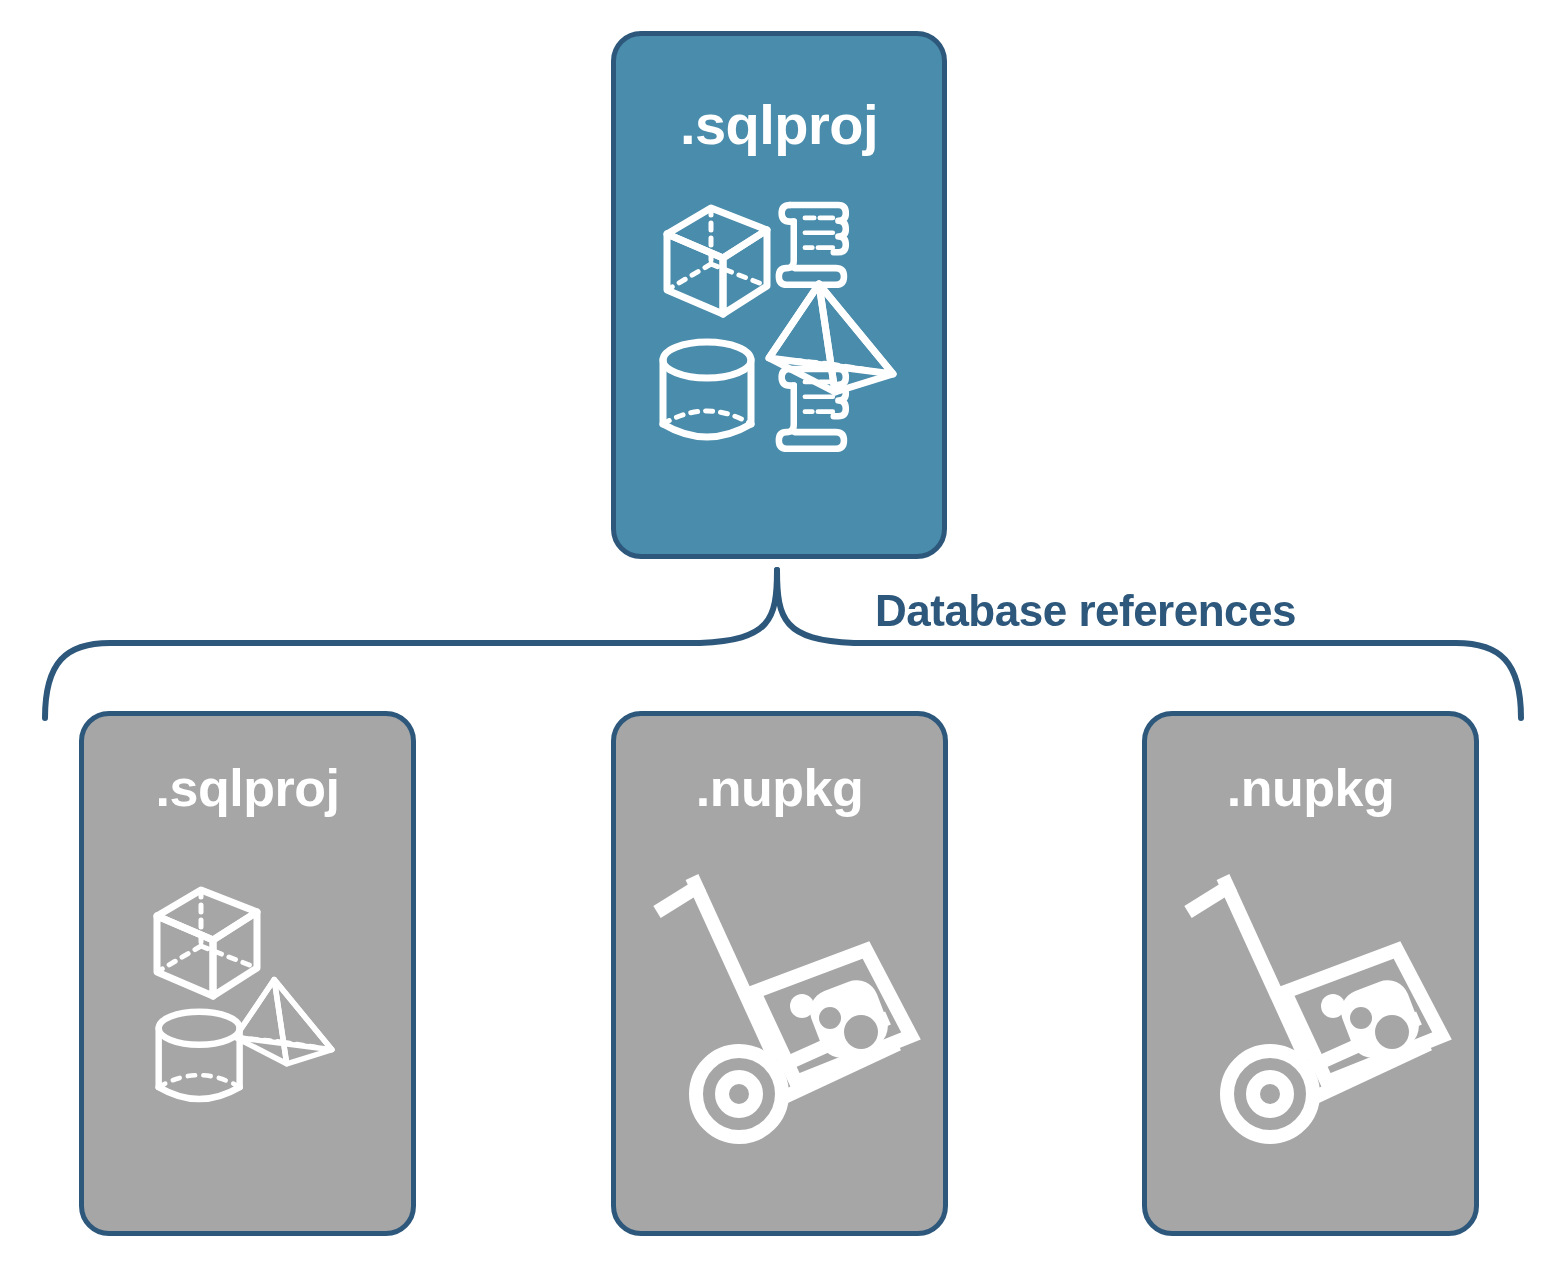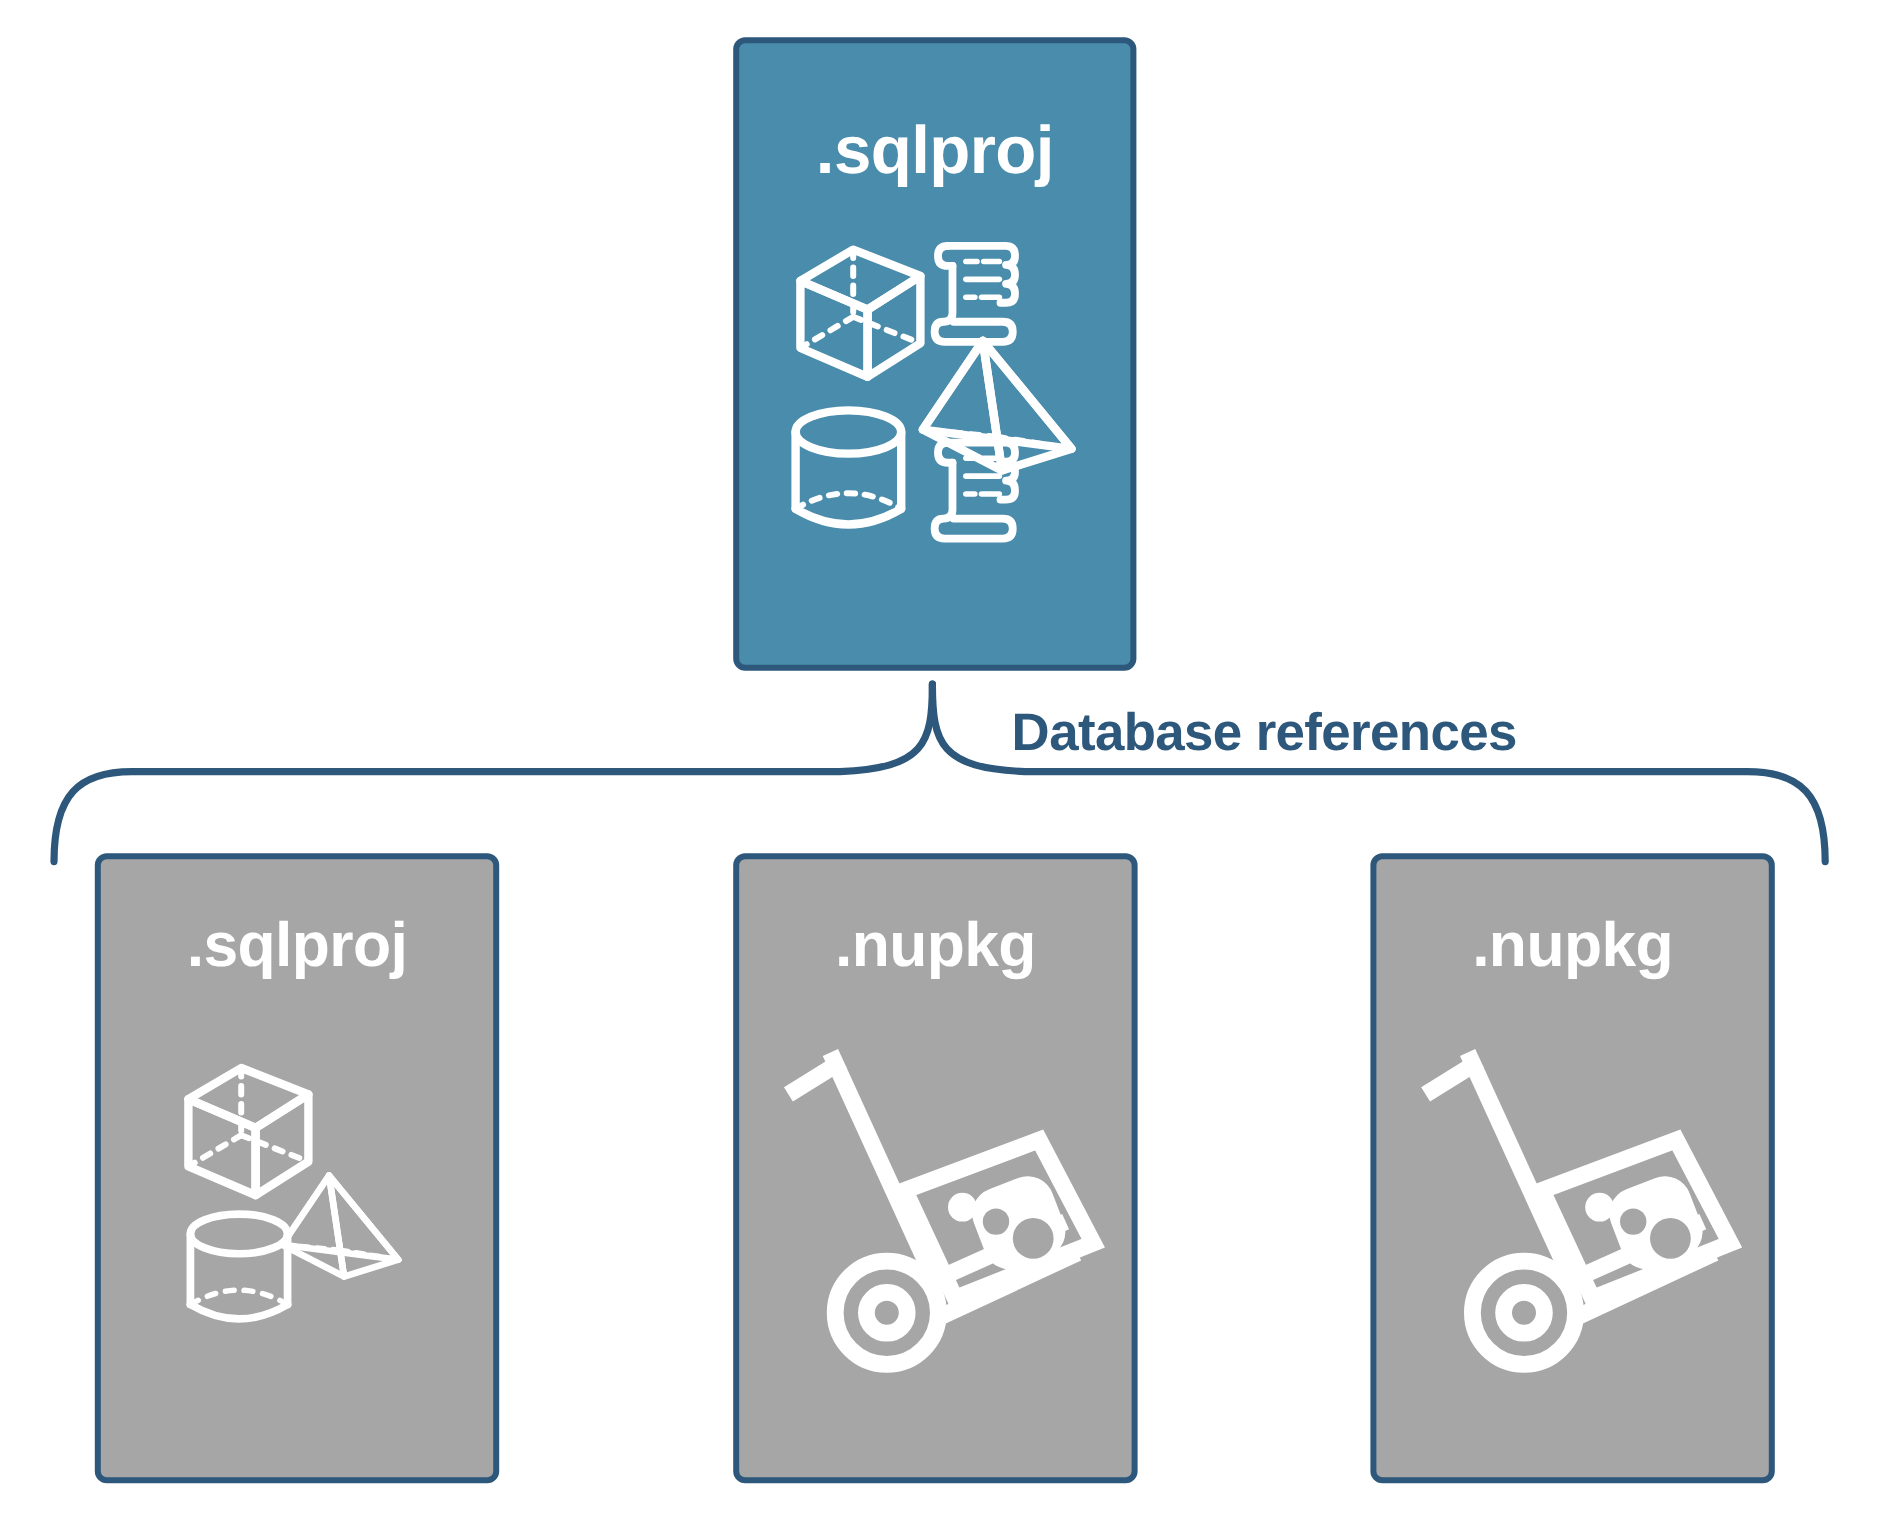--- a/index.html
+++ b/index.html
@@ -15,21 +15,21 @@
     overflow: hidden;
   }
   #stage {
     position: absolute;
     inset: 0;
     width: 1566px;
     height: 1274px;
   }
   .card {
     position: absolute;
-    border-radius: 10px;
+    border-radius: 30px;
     border: 5px solid #2d587c;
     box-sizing: border-box;
     overflow: hidden;
   }
   .card-title {
     position: absolute;
     left: 0;
     right: 0;
     text-align: center;
     color: #ffffff;
@@ -90,21 +90,21 @@
   #brace-layer {
     position: absolute;
     left: 0;
     top: 540px;
     width: 1566px;
     height: 220px;
     pointer-events: none;
   }
   #brace-label {
     position: absolute;
-    left: 843px;
+    left: 875px;
     top: 586px;
     font-size: 44px;
     font-weight: bold;
     color: #2d587c;
     letter-spacing: -0.5px;
     white-space: nowrap;
     user-select: none;
   }
 </style>
 </head>

